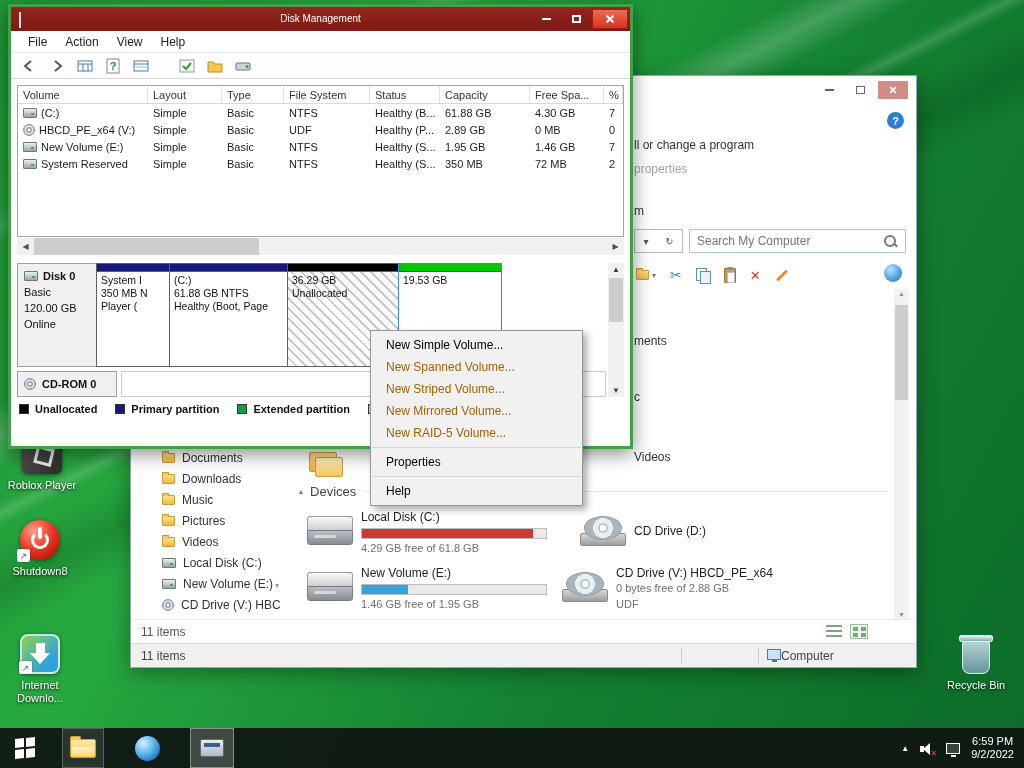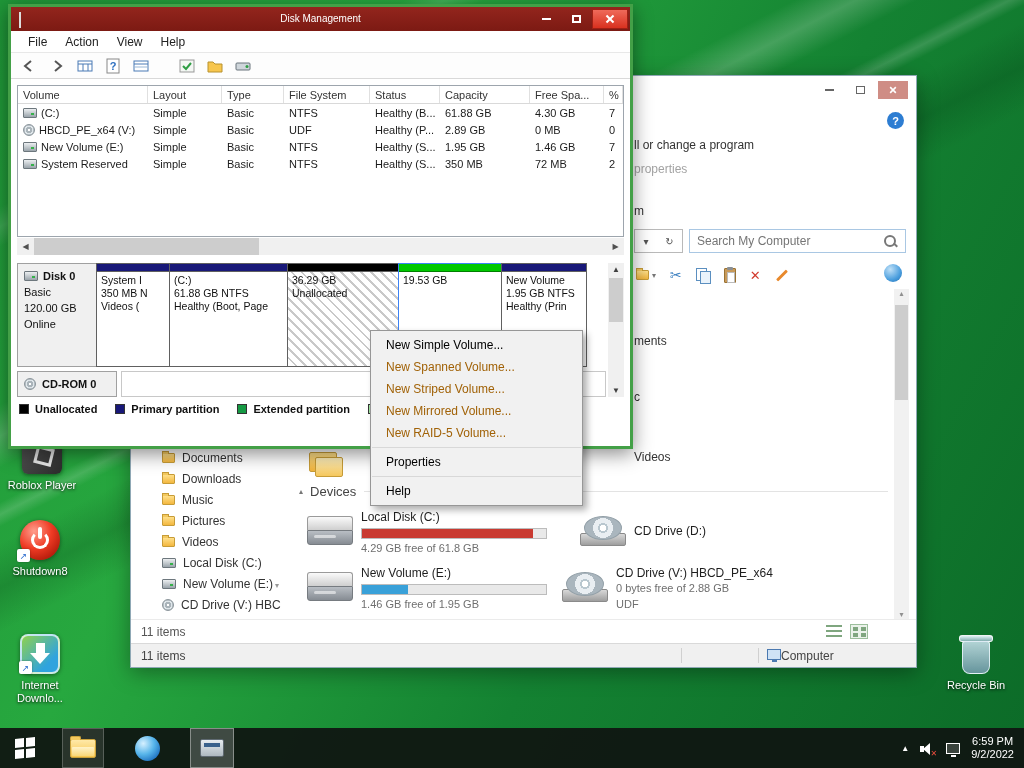--- a/index.html
+++ b/index.html
@@ -546,21 +546,21 @@
             </div>
           <div>Basic</div>
           <div>120.00 GB</div>
           <div>Online</div>
         </div>
         <div class="pcell p-primary" style="width:74px">
           <div class="pstrip"></div>
           <div class="pbody">
             <div>System I</div>
             <div>350 MB N</div>
-            <div>Videos (</div>
+            <div>Player (</div>
           </div>
         </div>
         <div class="pcell p-primary" style="width:119px">
           <div class="pstrip"></div>
           <div class="pbody">
             <div>(C:)</div>
             <div>61.88 GB NTFS</div>
             <div>Healthy (Boot, Page</div>
           </div>
         </div>
@@ -568,28 +568,20 @@
           <div class="pstrip"></div>
           <div class="pbody">
             <div>36.29 GB</div>
             <div>Unallocated</div>
           </div>
         </div>
         <div class="pcell p-free" style="width:104px">
           <div class="pstrip"></div>
           <div class="pbody">
             <div>19.53 GB</div>
-          </div>
-        </div>
-        <div class="pcell p-primary" style="width:86px">
-          <div class="pstrip"></div>
-          <div class="pbody">
-            <div>New Volume</div>
-            <div>1.95 GB NTFS</div>
-            <div>Healthy (Prin</div>
           </div>
         </div>
       </div>
       <div class="cdrow">
         <div class="cdinfo">
           <span class="cd-mini"></span>
           <span>CD-ROM 0</span>
         </div>
         <div class="cdrest"></div>
       </div>

